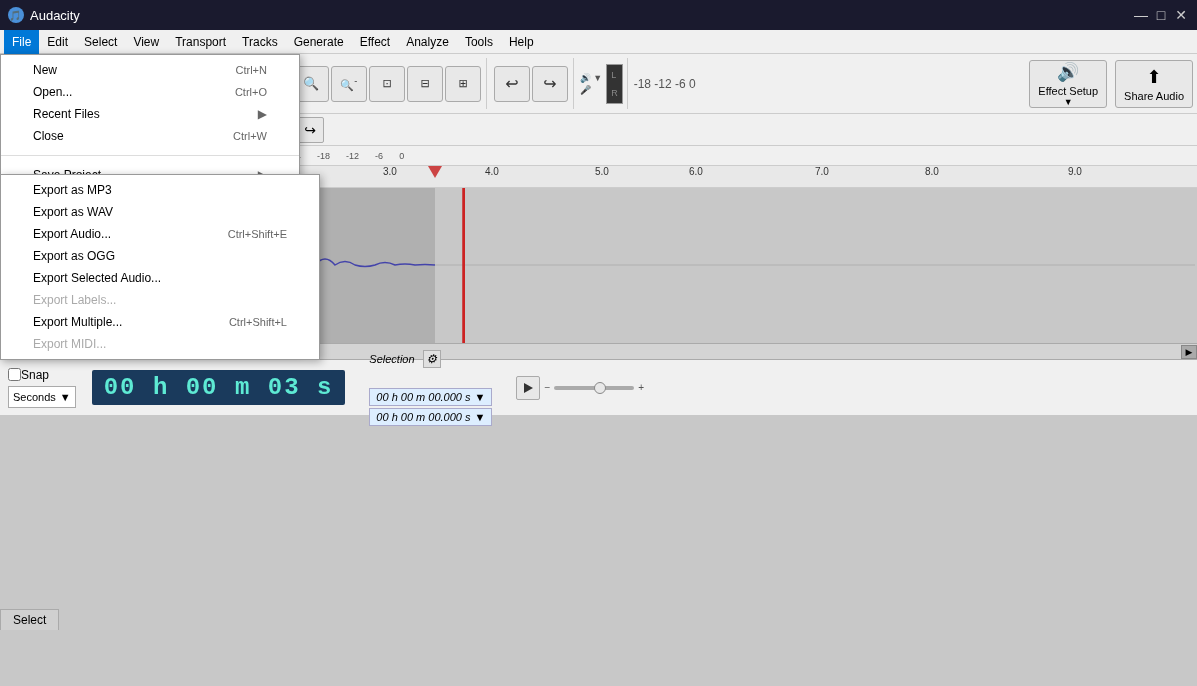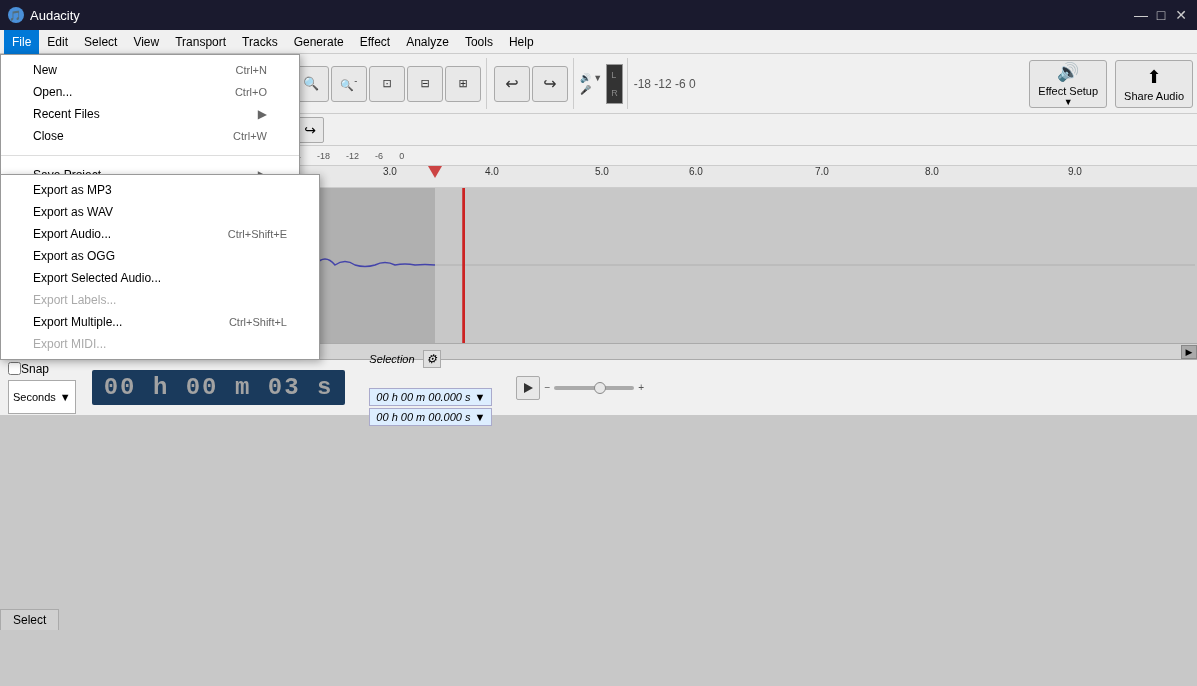--- a/index.html
+++ b/index.html
@@ -179,21 +179,21 @@
       background: #f0f0f0;
       border-top: 1px solid #aaa;
       display: flex;
       align-items: center;
       padding: 0 8px;
       gap: 16px;
     }
     .snap-group { display: flex; align-items: center; }
     .time-display {
       background: #1a3a5c;
-      color: #a3a3a3;
+      color: #5eead4;
       font-size: 24px;
       font-family: 'Courier New', monospace;
       font-weight: bold;
       padding: 4px 12px;
       border-radius: 2px;
       letter-spacing: 2px;
     }
     .selection-time {
       background: #ddeeff;
       border: 1px solid #aac;
@@ -214,21 +214,21 @@
     .play-arrow-small { width: 0; height: 0; border-top: 5px solid transparent; border-bottom: 5px solid transparent; border-left: 9px solid #333; }
     .slider-track {
       width: 80px; height: 4px; background: #aaa; border-radius: 2px; position: relative;
     }
     .slider-thumb {
       width: 12px; height: 12px; background: #e8e8e8; border: 1px solid #888; border-radius: 50%;
       position: absolute; top: -4px; left: 40px; cursor: pointer;
     }
     .seconds-dropdown {
       display: flex; align-items: center;
-      border: 1px solid #aaa; background: white; padding: 10px 4px;
+      border: 1px solid #aaa; background: white; padding: 4px 4px;
       font-size: 11px; cursor: pointer; gap: 4px;
     }
     .dropdown-menu {
       position: absolute;
       background: white;
       border: 1px solid #999;
       box-shadow: 2px 2px 8px rgba(0,0,0,0.3);
       z-index: 200;
       min-width: 300px;
     }

